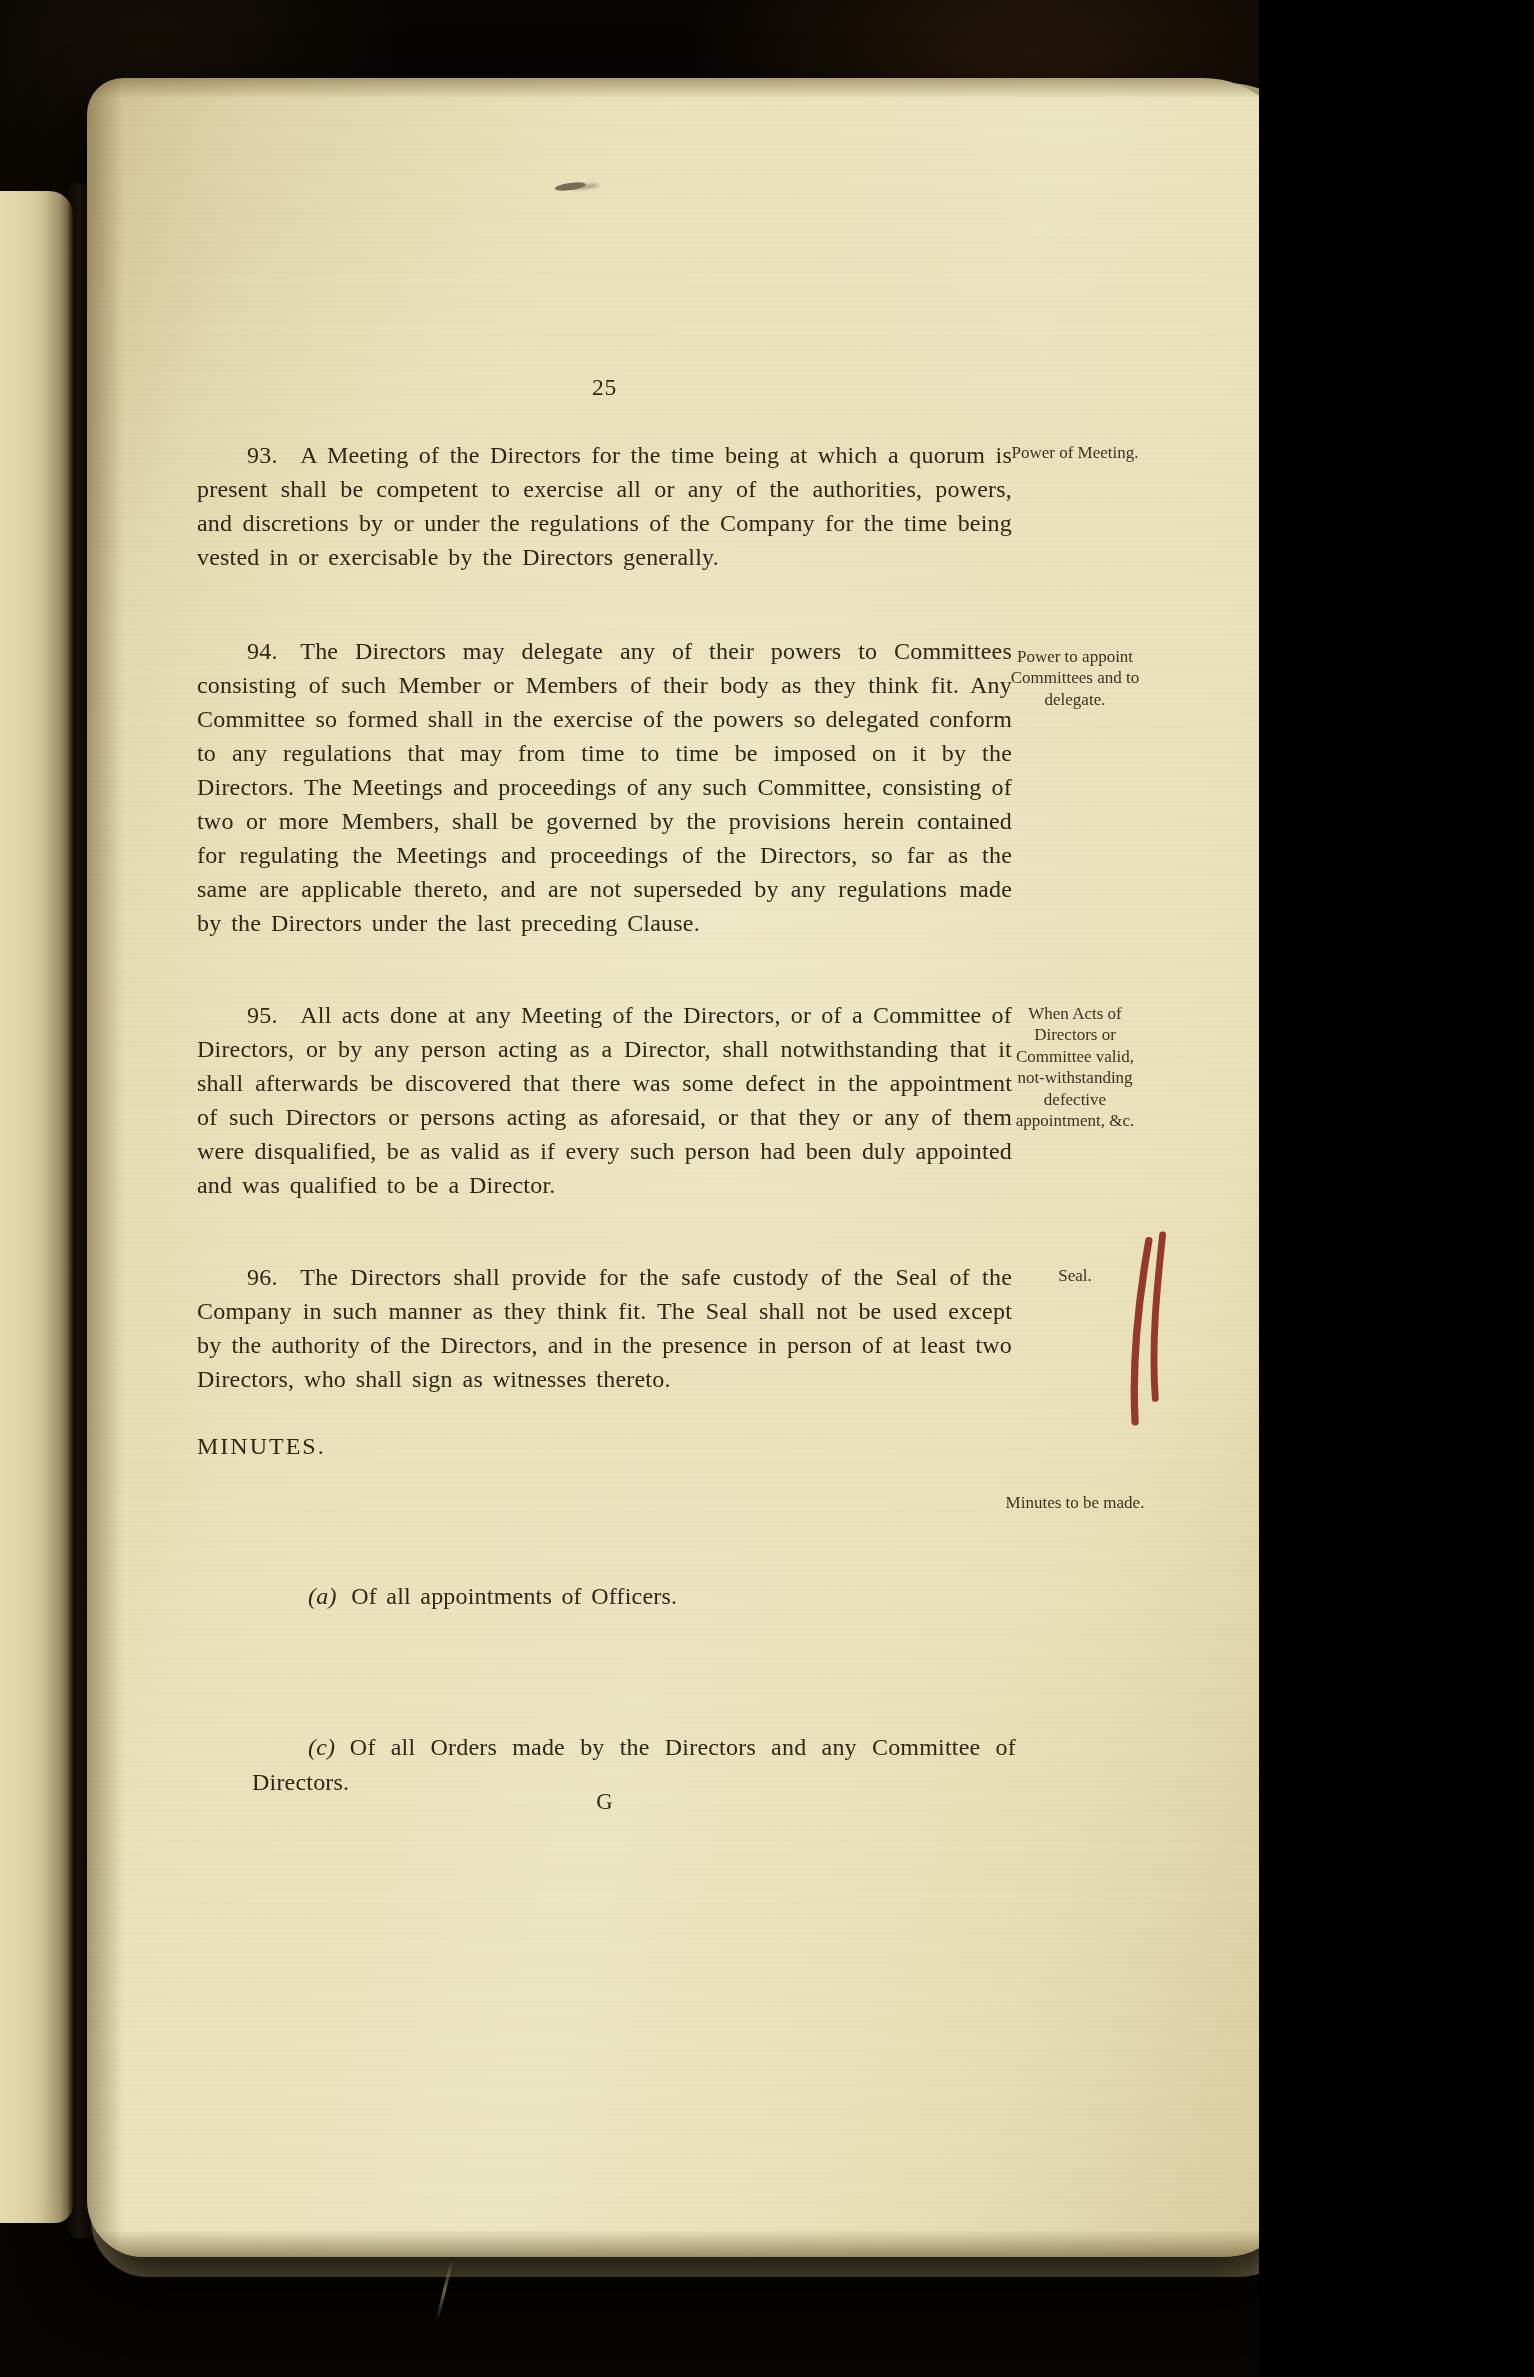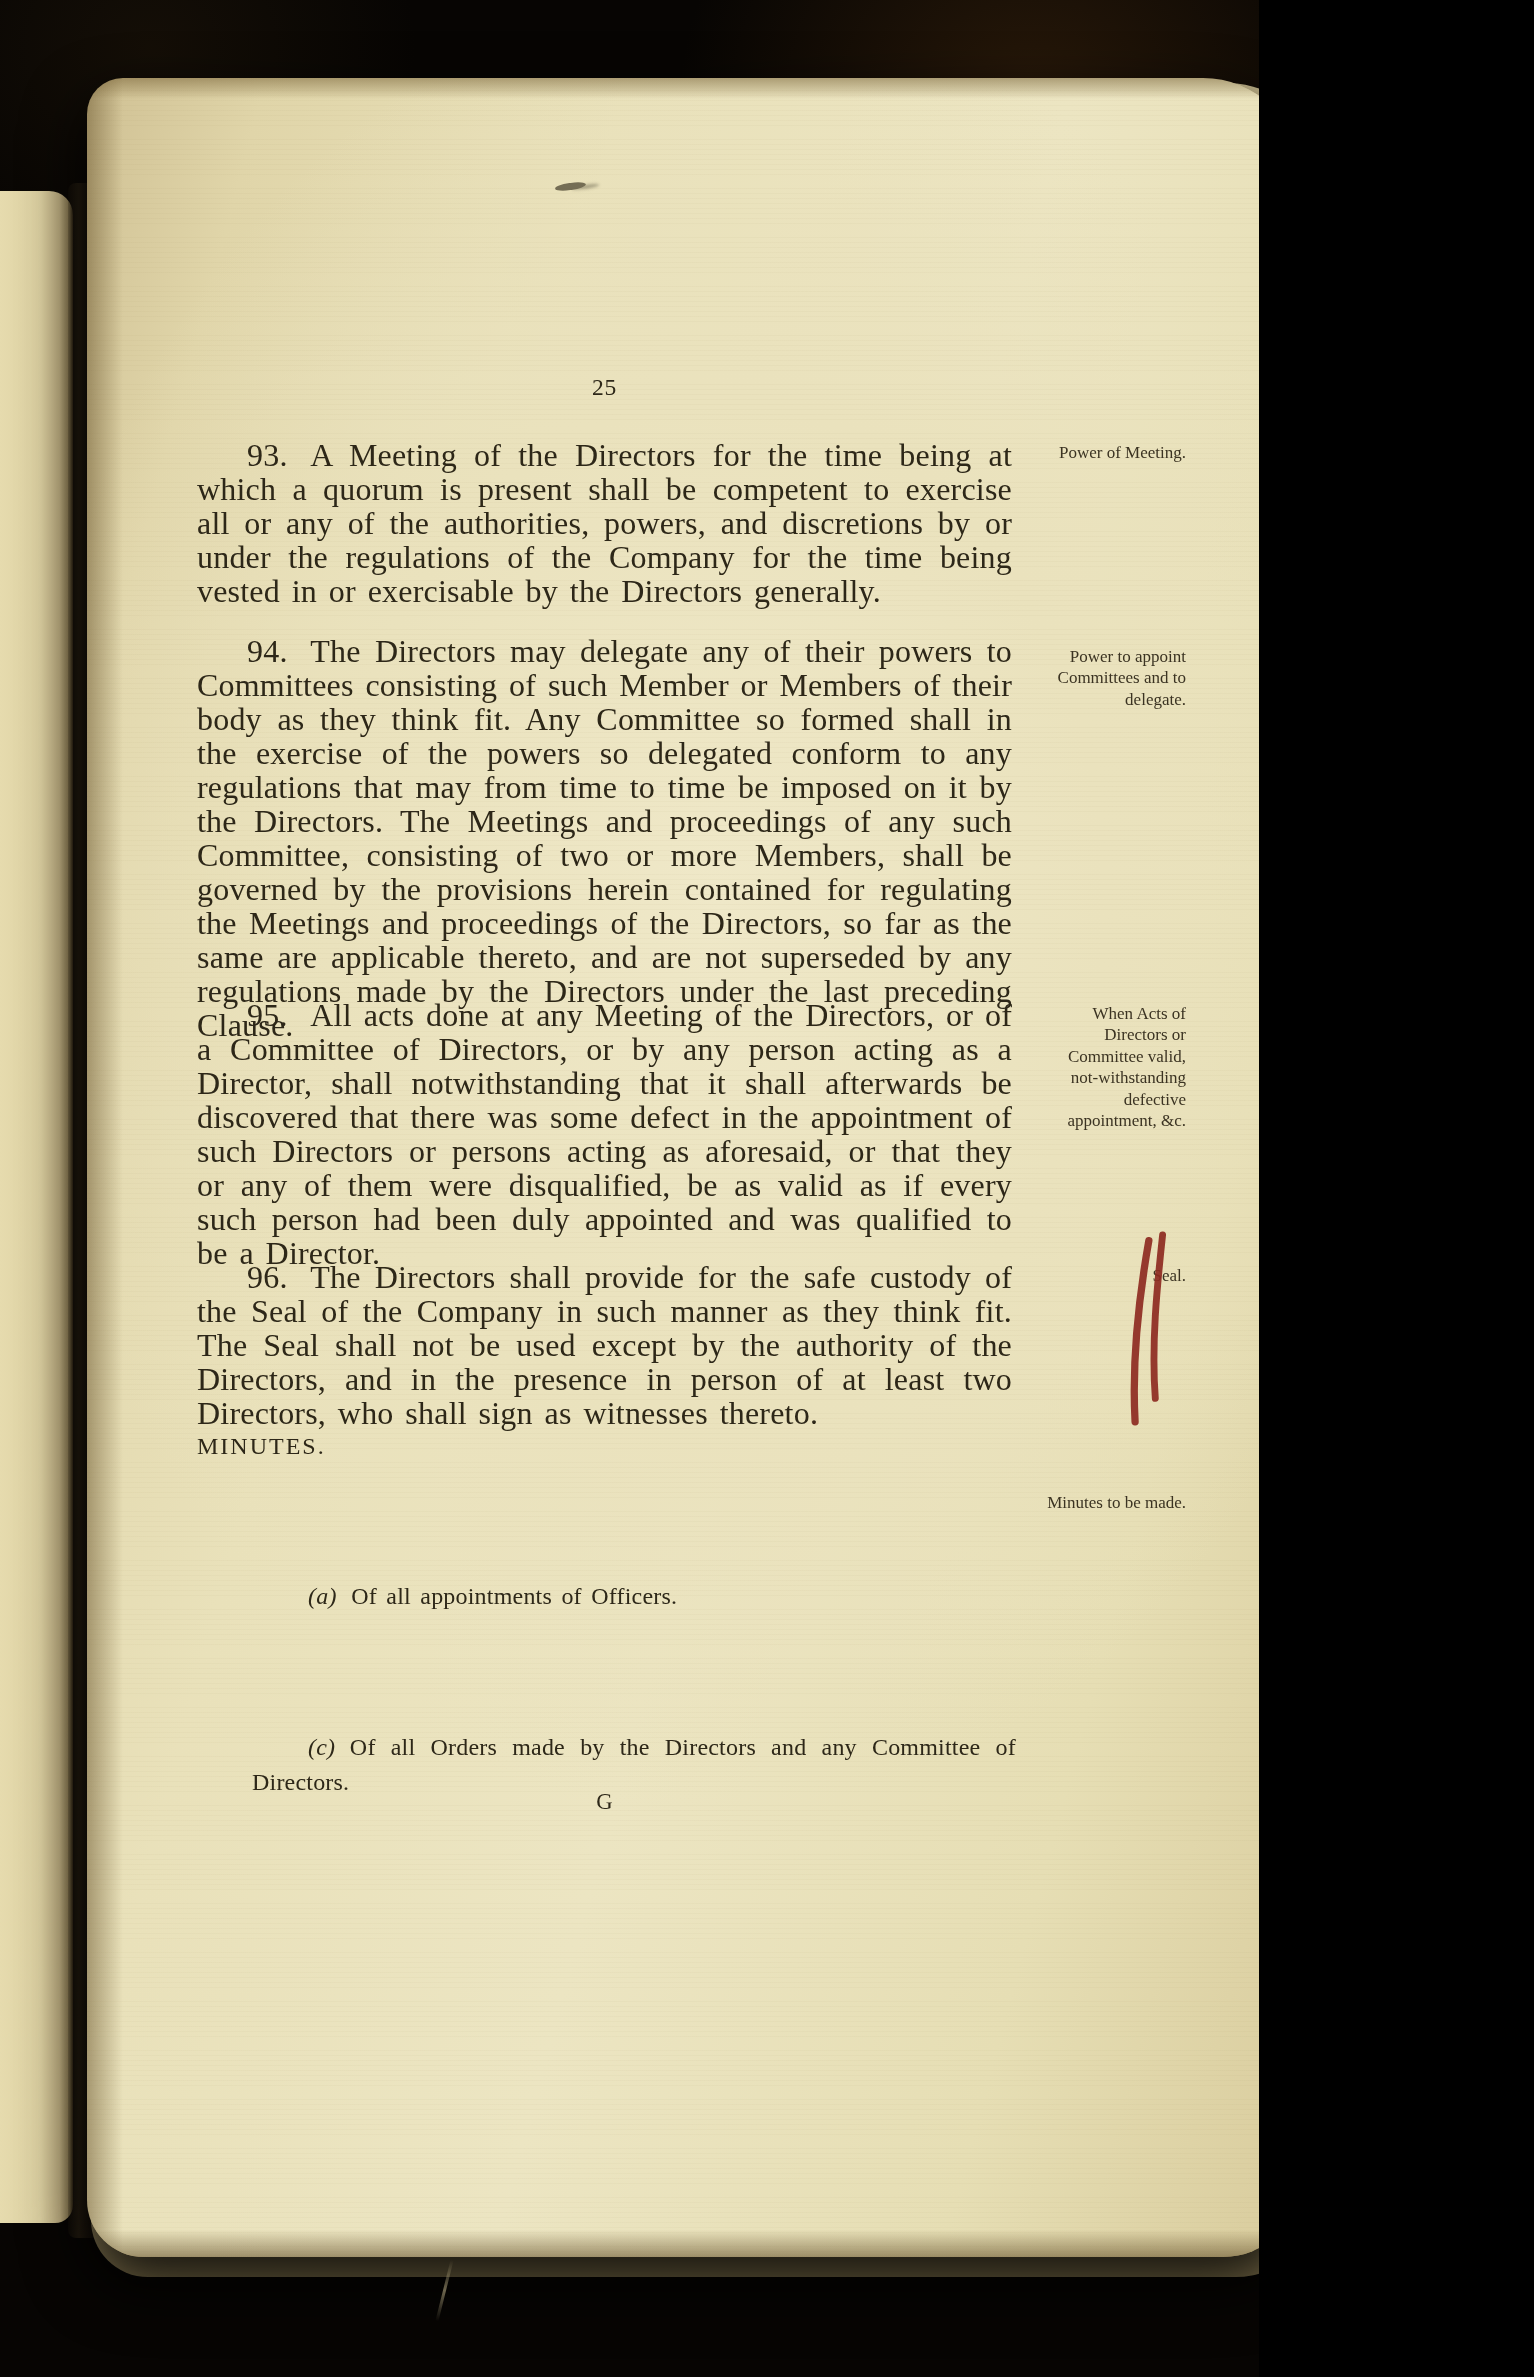--- a/index.html
+++ b/index.html
@@ -66,25 +66,25 @@
       radial-gradient(8px 29px at 40% 76%, #1c2615 0 52%, rgba(0,0,0,0) 54%),
       radial-gradient(9.7px 21px at 62% 90%, #232d1a 0 55%, rgba(0,0,0,0) 57%),
       linear-gradient(90deg,#7d5728 0%,#6e4a21 55%,#523716 100%);
   }
   .cover-speck{position:absolute;left:1480px;top:110px;width:8px;height:5.7px;border-radius:50%;
     background:#d5cfb8;z-index:3;opacity:.9;}
   
   .pagenum{position:absolute;left:197px;width:815px;top:374px;margin:0;text-align:center;
     font-size:23.5px;letter-spacing:0.8px;color:var(--ink,#2d2718);z-index:5;}
   .clause{position:absolute;left:197px;width:815px;margin:0;z-index:5;
-    font-size:32px;line-height:34px;color:var(--ink,#2d2718);
+    font-size:24px;line-height:34px;color:var(--ink,#2d2718);
     text-align:justify;text-indent:50px;word-spacing:3.6px;letter-spacing:0.2px;}
   .cnum{margin-right:22.7px;}
-  .mnote{position:absolute;left:1044px;width:142px;margin:0;z-index:5;
-    font-size:17px;line-height:21.4px;color:var(--note-ink,#3b3322);text-align:right;}
+  .mnote{position:absolute;left:1004px;width:142px;margin:0;z-index:5;
+    font-size:17px;line-height:21.4px;color:var(--note-ink,#3b3322);text-align:center;}
   .heading{position:absolute;left:197px;width:815px;margin:0;z-index:5;text-align:left;
     font-size:24px;letter-spacing:2px;color:var(--ink,#2d2718);}
   .mitem{position:absolute;left:252px;width:764px;margin:0;z-index:5;
     font-size:24px;line-height:35px;color:var(--ink,#2d2718);
     text-align:justify;text-indent:56px;word-spacing:3.2px;letter-spacing:0.2px;}
   .milabel{margin-right:14.6px;font-style:italic;}
   .gmark{position:absolute;left:197px;width:815px;top:1789px;margin:0;z-index:5;
     text-align:center;font-size:22.7px;color:var(--ink,#2d2718);}
   .marks-overlay{position:absolute;left:0;top:0;z-index:6;pointer-events:none;}
   

